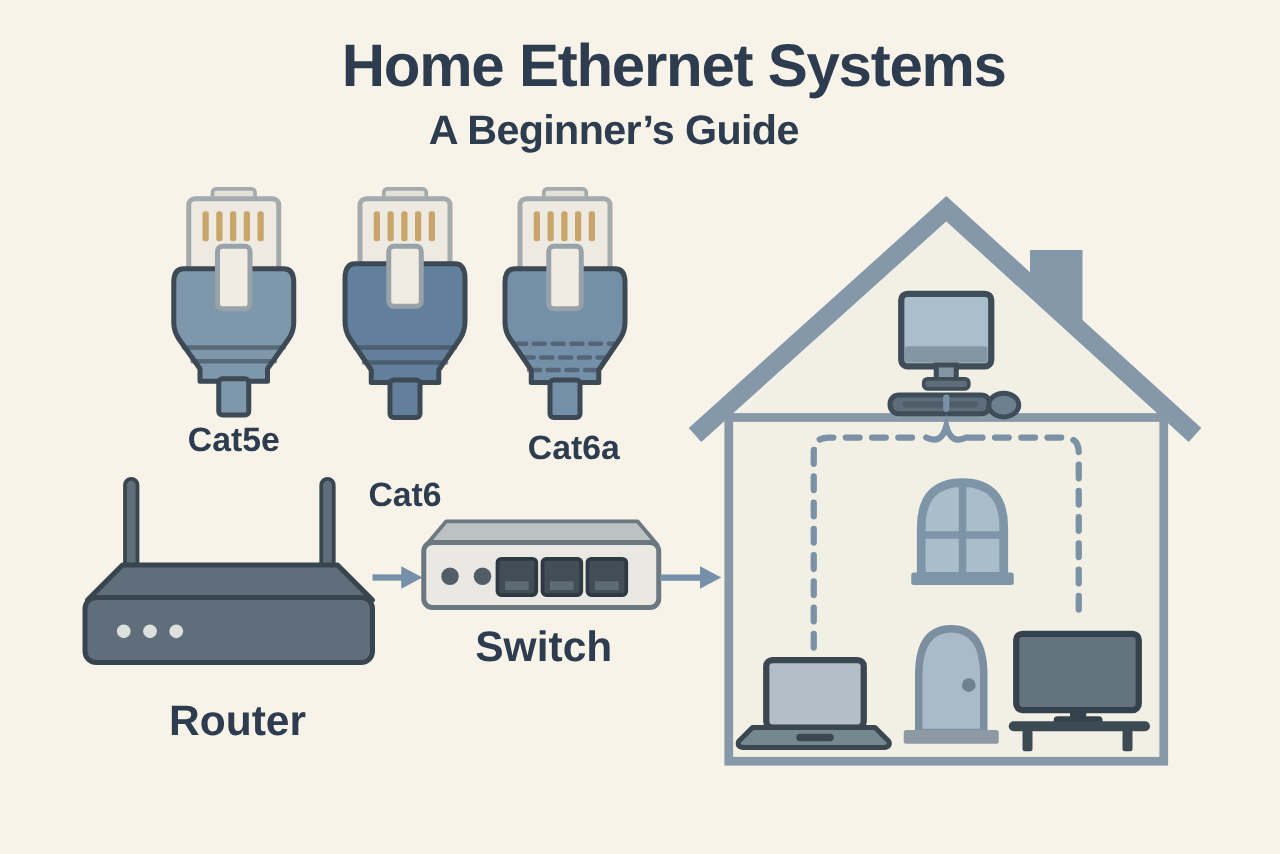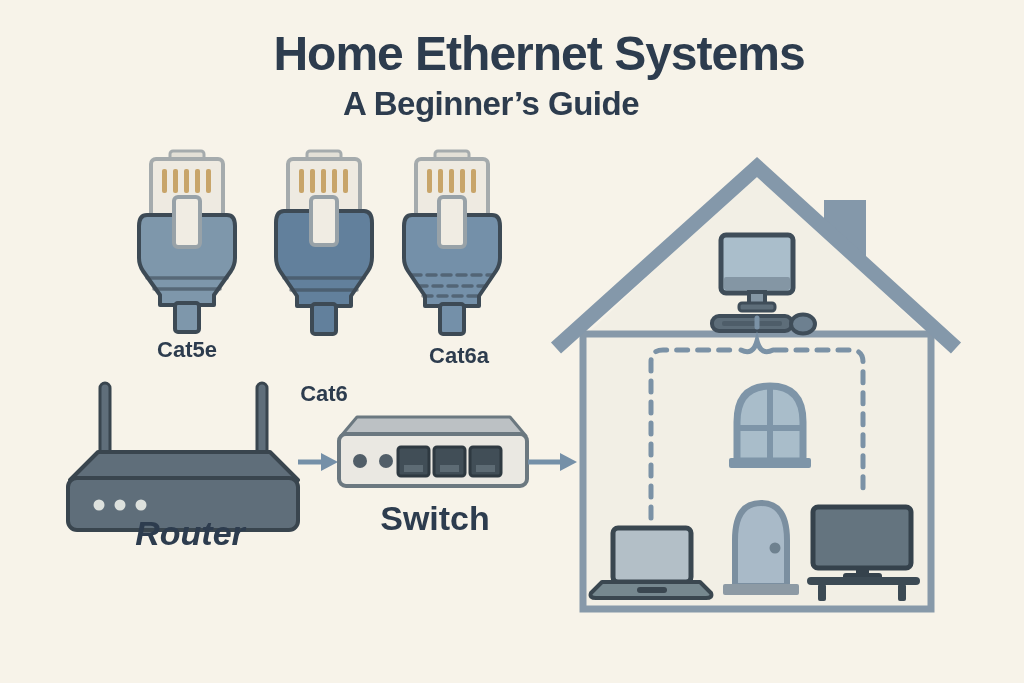--- a/index.html
+++ b/index.html
@@ -2,21 +2,21 @@
 <html style="--background: #f7f3e9; --ink: #2d3c4e; --roof: #8498aa; --house-wall: #f2efe5; --arrow: #7590a8; --dash: #7b92a6; --cat5e-boot: #7e97ab; --cat6-boot: #62809c; --cat6a-boot: #7490a9; --pin: #c8a56a;"><head>
 <meta charset="utf-8">
 <style>
   html,body{margin:0;padding:0;}
   body{background:var(--background,#f7f3e9);font-family:"Liberation Sans",sans-serif;}
   .stage{position:relative;width:1024px;height:683px;overflow:hidden;background:var(--background,#f7f3e9);}
   .stage svg{position:absolute;left:0;top:0;}
   .txt{position:absolute;transform:translateX(-50%);color:var(--ink,#2d3c4e);font-weight:bold;white-space:nowrap;text-align:center;}
   .title{font-size:48px;letter-spacing:-1px;}
   .subtitle{font-size:33px;letter-spacing:-0.5px;}
-  .cable-label{font-size:22px;}
+  .cable-label{font-size:27px;}
   .device-label{font-size:34px;}
   
   .c-pin{fill:var(--pin,#c8a56a);}
   .boot-5e{fill:var(--cat5e-boot,#7e97ab);}
   .boot-6{fill:var(--cat6-boot,#62809c);}
   .boot-6a{fill:var(--cat6a-boot,#7490a9);}
   .roof-fill{fill:var(--roof,#8498aa);}
   .roof-stroke{stroke:var(--roof,#8498aa);}
   .wall-fill{fill:var(--house-wall,#f2efe5);}
   .arrow-line{stroke:var(--arrow,#7590a8);}
@@ -180,15 +180,15 @@
     </g>
   </svg>
 
   <div class="txt title" style="left:499px;top:26px;margin-left:40px;">Home Ethernet Systems</div>
   <div class="txt subtitle" style="left:491px;top:85px;">A Beginner’s Guide</div>
 
   <div class="txt cable-label" style="left:187px;top:337px;">Cat5e</div>
   <div class="txt cable-label" style="left:324px;top:337px;margin-top:44px;">Cat6</div>
   <div class="txt cable-label" style="left:459px;top:343px;">Cat6a</div>
 
-  <div class="txt device-label" style="left:190px;top:514px;font-style:italic;">Router</div>
+  <div class="txt device-label" style="left:190px;top:558px;">Router</div>
   <div class="txt device-label" style="left:435px;top:499px;">Switch</div>
 </div>
 
 </body></html>

